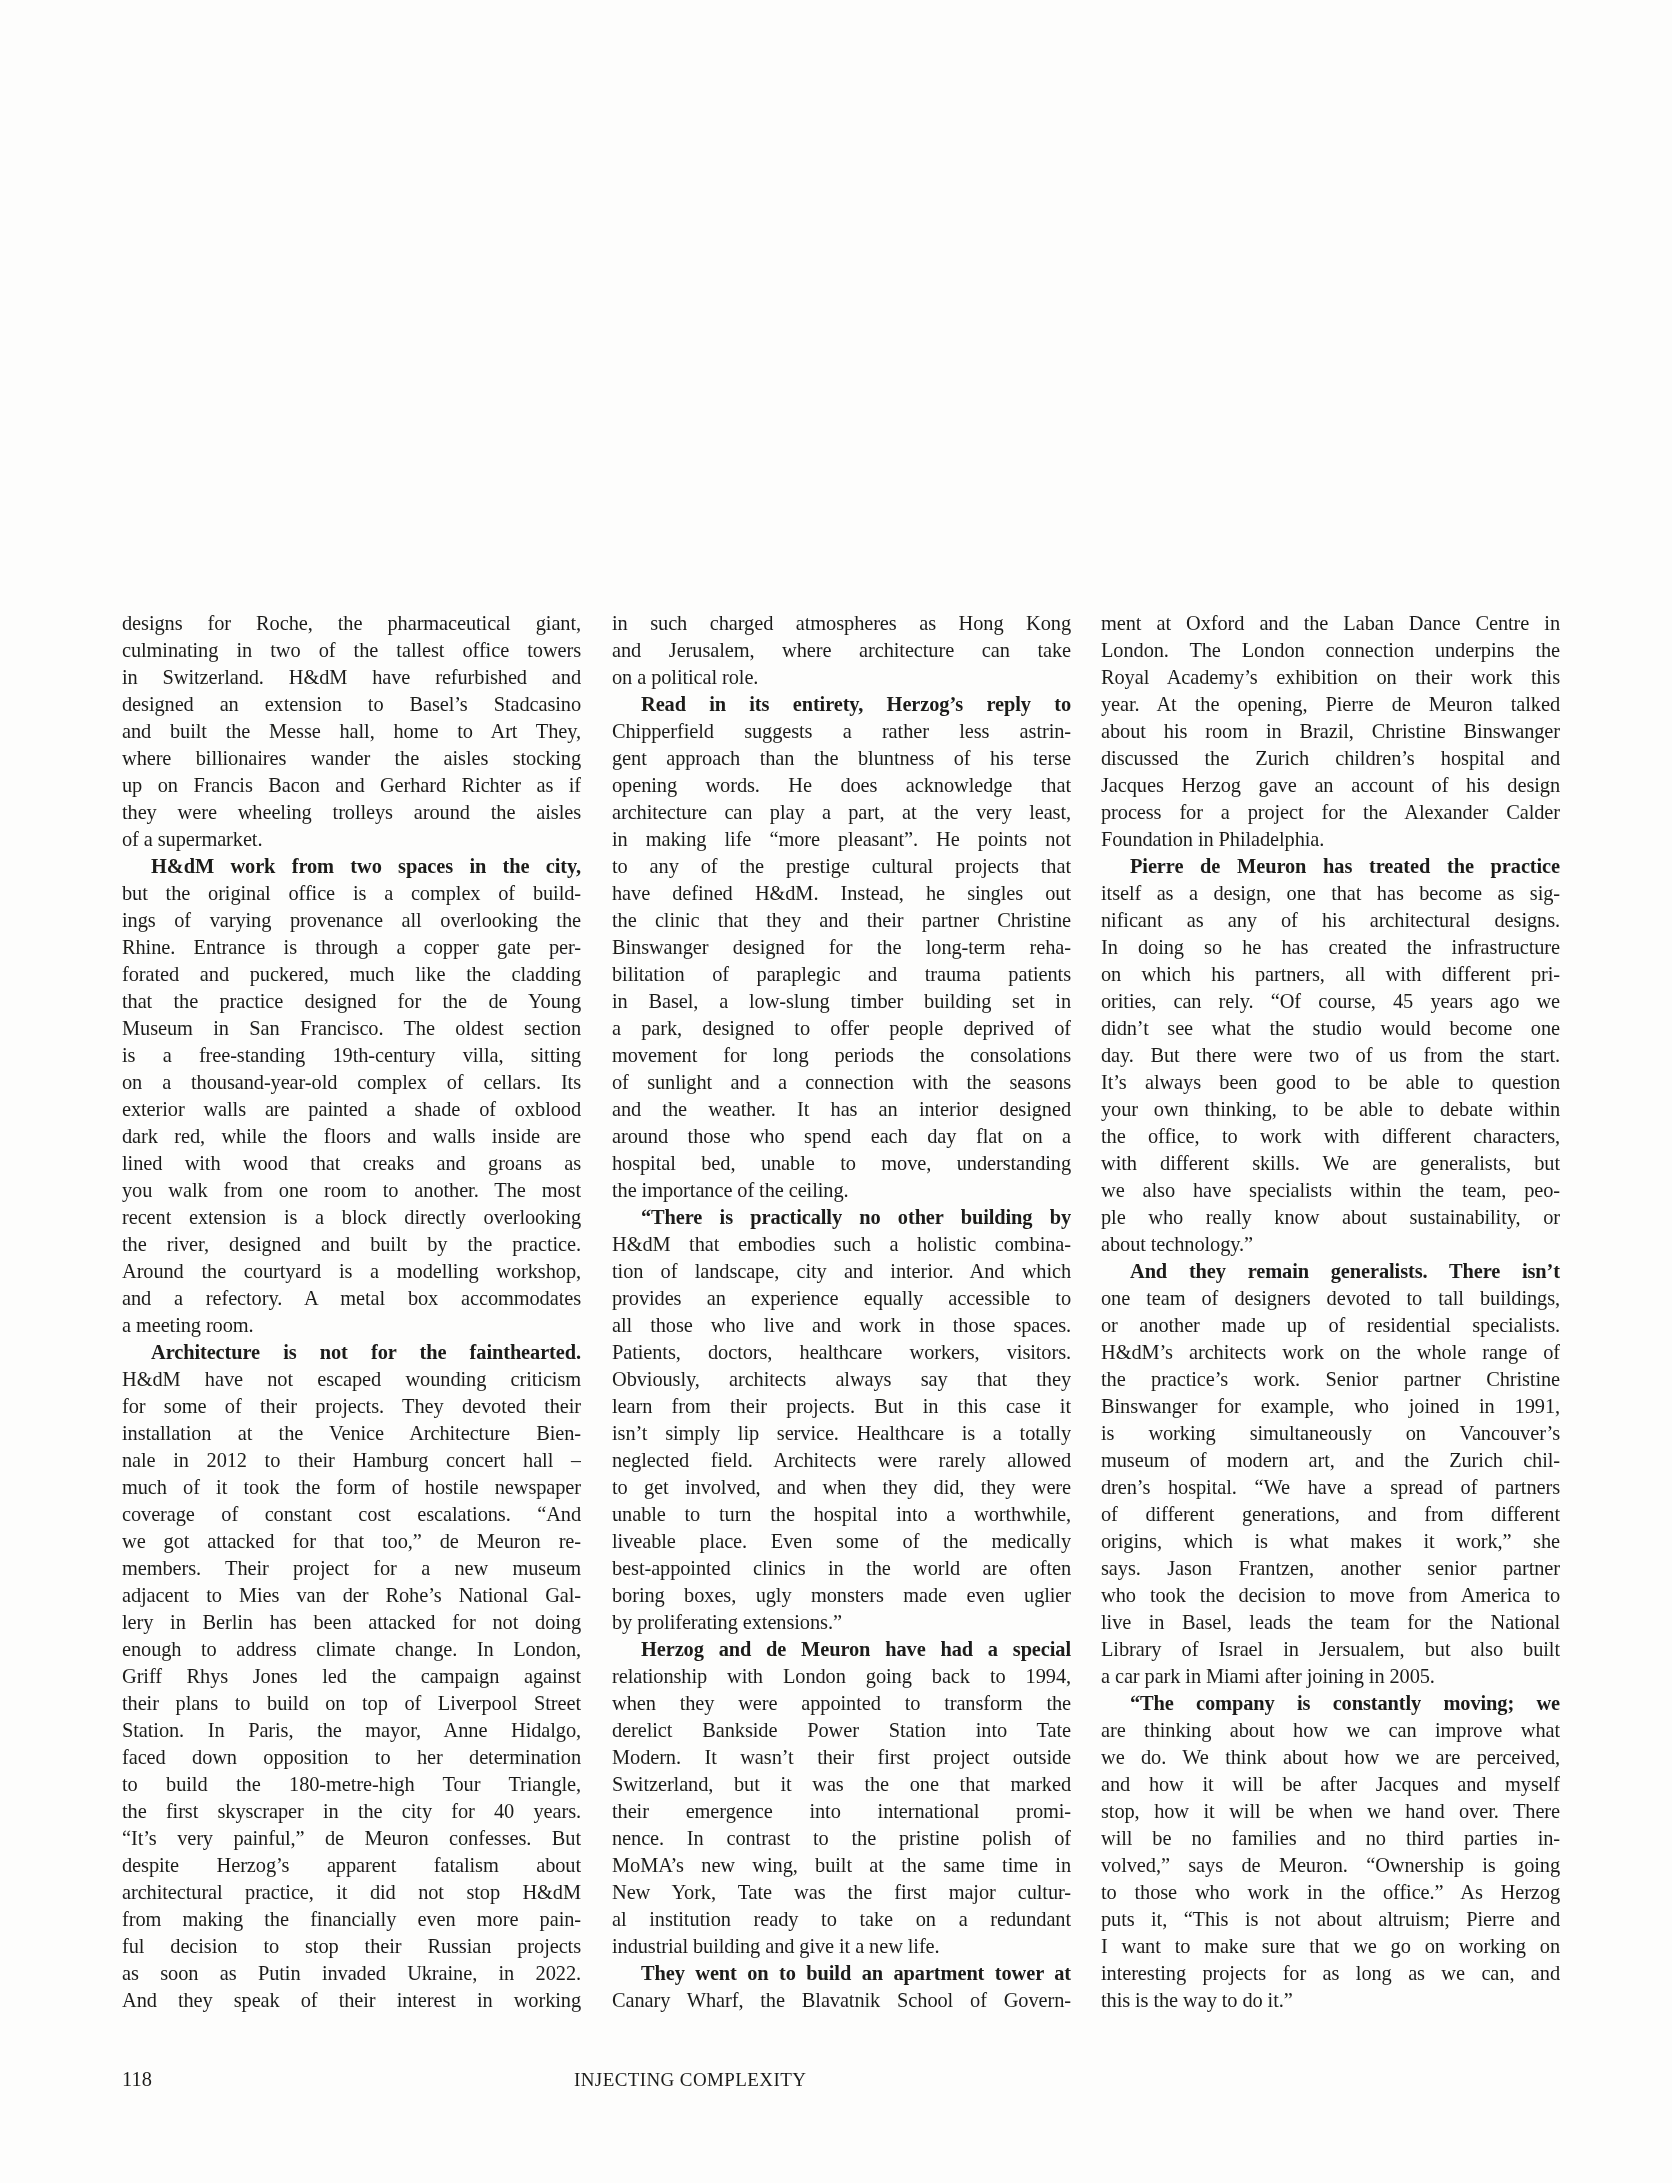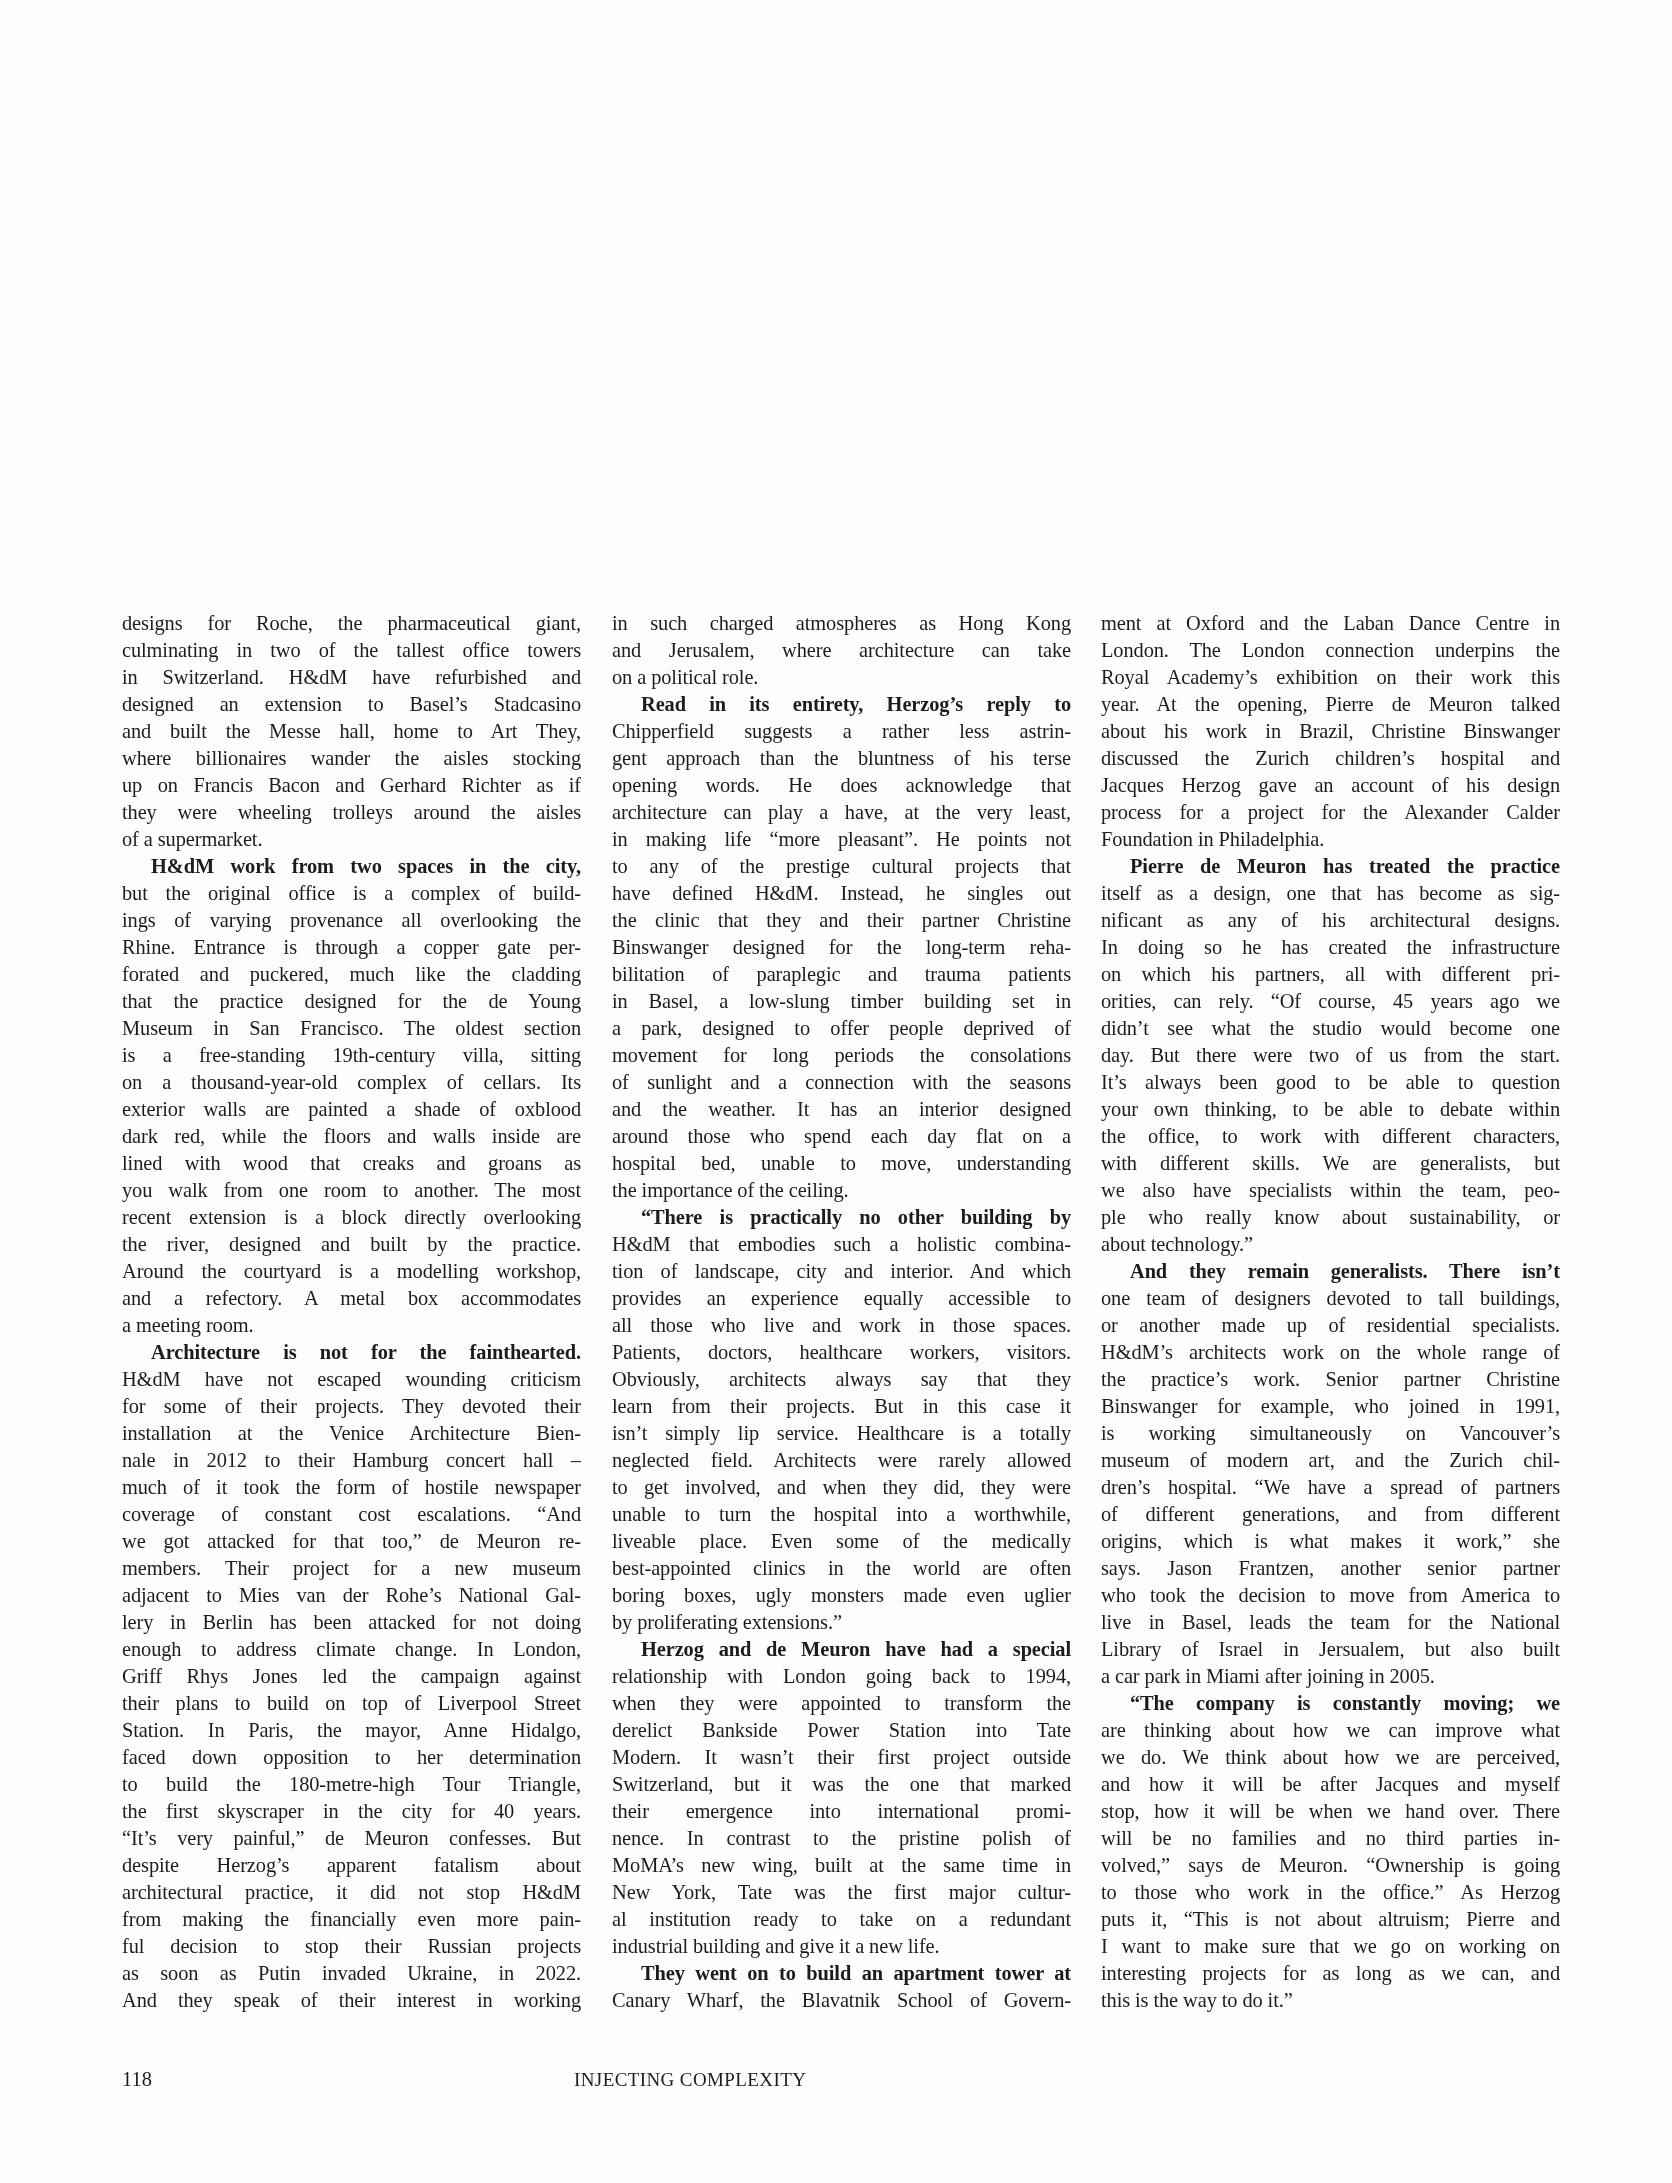--- a/index.html
+++ b/index.html
@@ -118,21 +118,21 @@
         <div class="line">And they speak of their interest in working</div>
       </div>
       <div class="col" style="left: 612px;">
         <div class="line">in such charged atmospheres as Hong Kong</div>
         <div class="line">and Jerusalem, where architecture can take</div>
         <div class="line end">on a political role.</div>
         <div class="line indent">Read in its entirety, Herzog’s reply to</div>
         <div class="line">Chipperfield suggests a rather less astrin-</div>
         <div class="line">gent approach than the bluntness of his terse</div>
         <div class="line">opening words. He does acknowledge that</div>
-        <div class="line">architecture can play a have, at the very least,</div>
+        <div class="line">architecture can play a part, at the very least,</div>
         <div class="line">in making life “more pleasant”. He points not</div>
         <div class="line">to any of the prestige cultural projects that</div>
         <div class="line">have defined H&amp;dM. Instead, he singles out</div>
         <div class="line">the clinic that they and their partner Christine</div>
         <div class="line">Binswanger designed for the long-term reha-</div>
         <div class="line">bilitation of paraplegic and trauma patients</div>
         <div class="line">in Basel, a low-slung timber building set in</div>
         <div class="line">a park, designed to offer people deprived of</div>
         <div class="line">movement for long periods the consolations</div>
         <div class="line">of sunlight and a connection with the seasons</div>
@@ -169,21 +169,21 @@
         <div class="line">al institution ready to take on a redundant</div>
         <div class="line end">industrial building and give it a new life.</div>
         <div class="line indent">They went on to build an apartment tower at</div>
         <div class="line">Canary Wharf, the Blavatnik School of Govern-</div>
       </div>
       <div class="col" style="left: 1101px;">
         <div class="line">ment at Oxford and the Laban Dance Centre in</div>
         <div class="line">London. The London connection underpins the</div>
         <div class="line">Royal Academy’s exhibition on their work this</div>
         <div class="line">year. At the opening, Pierre de Meuron talked</div>
-        <div class="line">about his work in Brazil, Christine Binswanger</div>
+        <div class="line">about his room in Brazil, Christine Binswanger</div>
         <div class="line">discussed the Zurich children’s hospital and</div>
         <div class="line">Jacques Herzog gave an account of his design</div>
         <div class="line">process for a project for the Alexander Calder</div>
         <div class="line end">Foundation in Philadelphia.</div>
         <div class="line indent">Pierre de Meuron has treated the practice</div>
         <div class="line">itself as a design, one that has become as sig-</div>
         <div class="line">nificant as any of his architectural designs.</div>
         <div class="line">In doing so he has created the infrastructure</div>
         <div class="line">on which his partners, all with different pri-</div>
         <div class="line">orities, can rely. “Of course, 45 years ago we</div>

